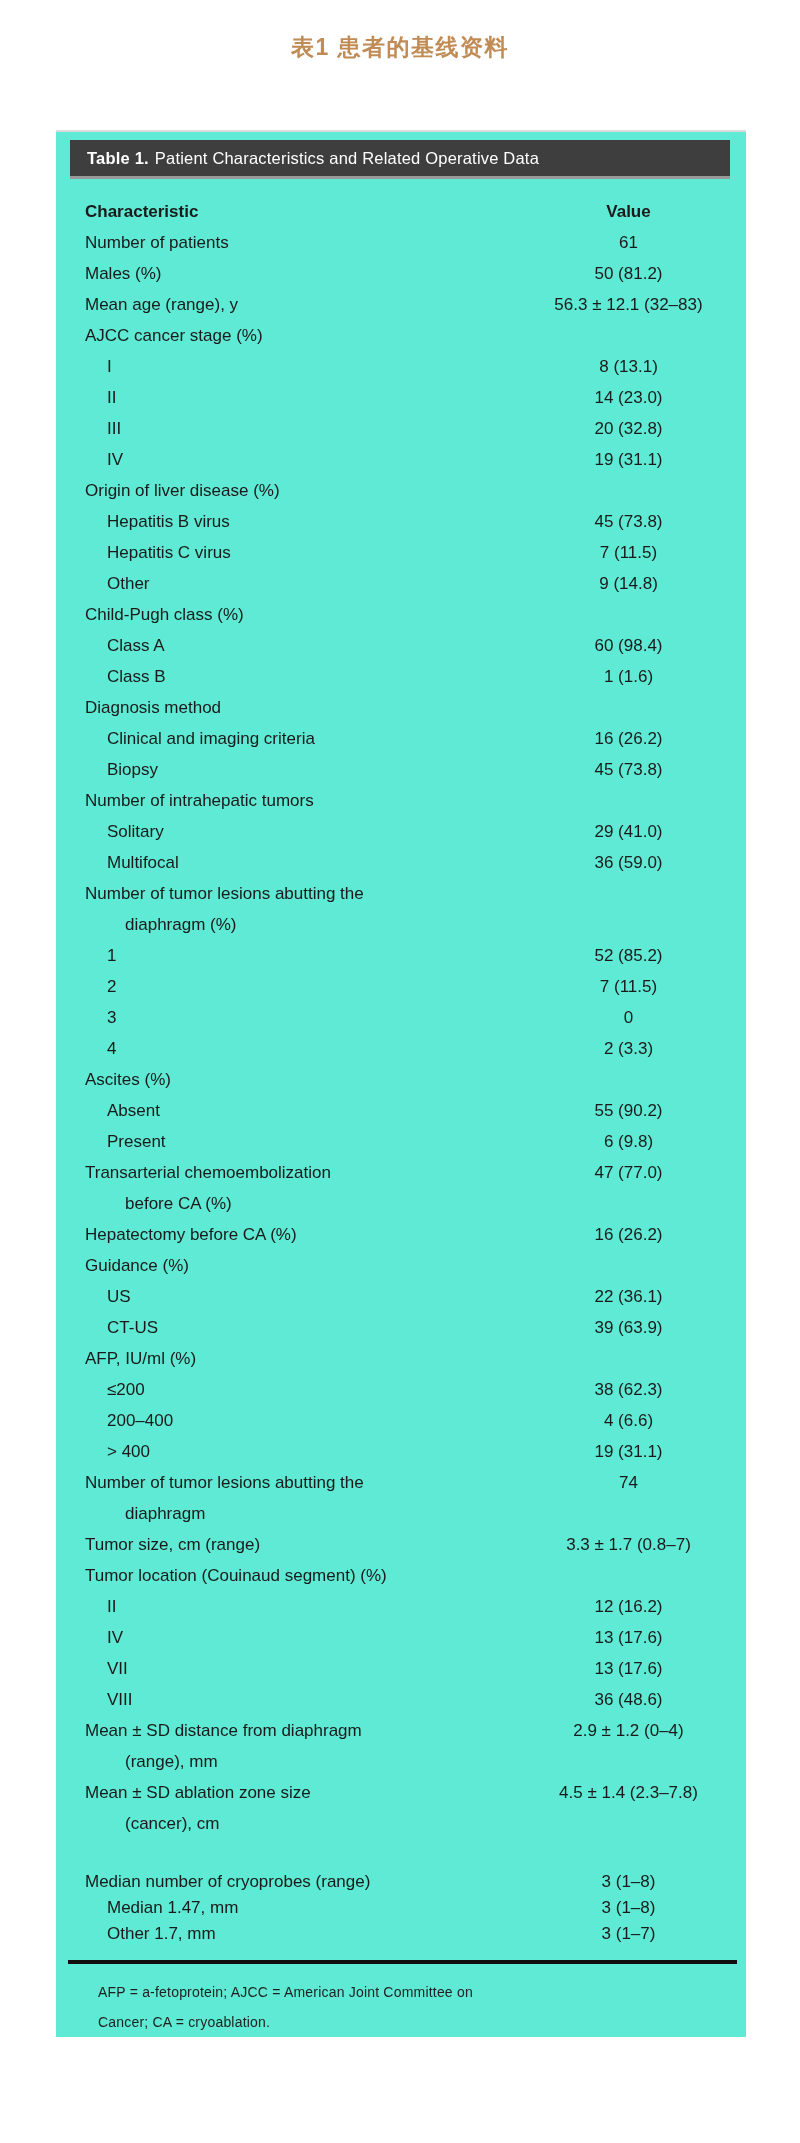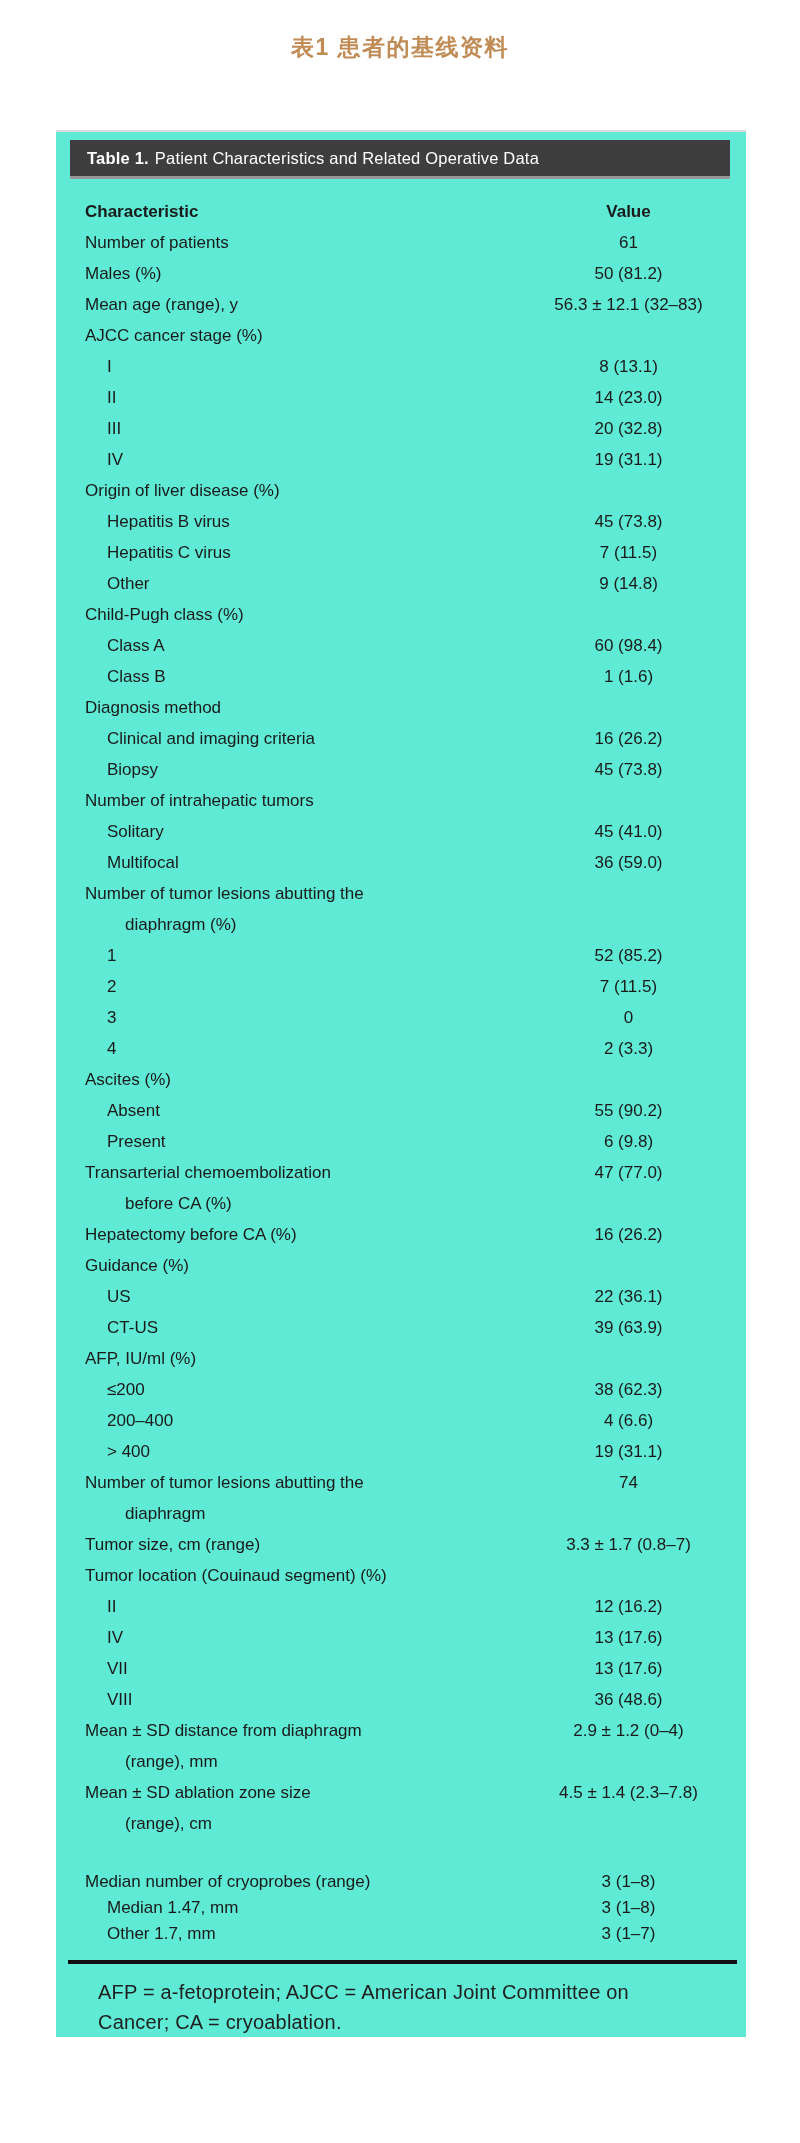--- a/index.html
+++ b/index.html
@@ -60,21 +60,21 @@
   .row.gap { margin-top: 30px; gap: 24px; }
   .bottom-rule {
     margin: 13px 0 0 12px;
     width: 669px;
     height: 0;
     border-top: 4px solid #101010;
   }
   .footnote {
     margin: 13px 0 0 42px;
     width: 640px;
-    font-size: 20px;
+    font-size: 14px;
     line-height: 30px;
     color: #1f1f1f;
     letter-spacing: 0.2px;
   }
 </style>
 </head>
 <body>
 
 <div class="page">
 
@@ -222,21 +222,21 @@
     <div class="label">
               <div>Number of intrahepatic tumors</div>
             </div>
     <div class="value"></div>
   </div>
 
   <div class="row indent-1">
     <div class="label">
               <div>Solitary</div>
             </div>
-    <div class="value">45 (41.0)</div>
+    <div class="value">29 (41.0)</div>
   </div>
 
   <div class="row indent-1">
     <div class="label">
               <div>Multifocal</div>
             </div>
     <div class="value">36 (59.0)</div>
   </div>
 
   <div class="row indent-0">
@@ -414,21 +414,21 @@
     <div class="label">
               <div>Mean ± SD distance from diaphragm</div>
               <div class="l2">(range), mm</div>
             </div>
     <div class="value">2.9 ± 1.2 (0–4)</div>
   </div>
 
   <div class="row indent-0">
     <div class="label">
               <div>Mean ± SD ablation zone size</div>
-              <div class="l2">(range), cm</div>
+              <div class="l2">(cancer), cm</div>
             </div>
     <div class="value">4.5 ± 1.4 (2.3–7.8)</div>
   </div>
 
   <div class="row indent-0 tight gap">
     <div class="label">
               <div>Median number of cryoprobes (range)</div>
             </div>
     <div class="value">3 (1–8)</div>
   </div>

